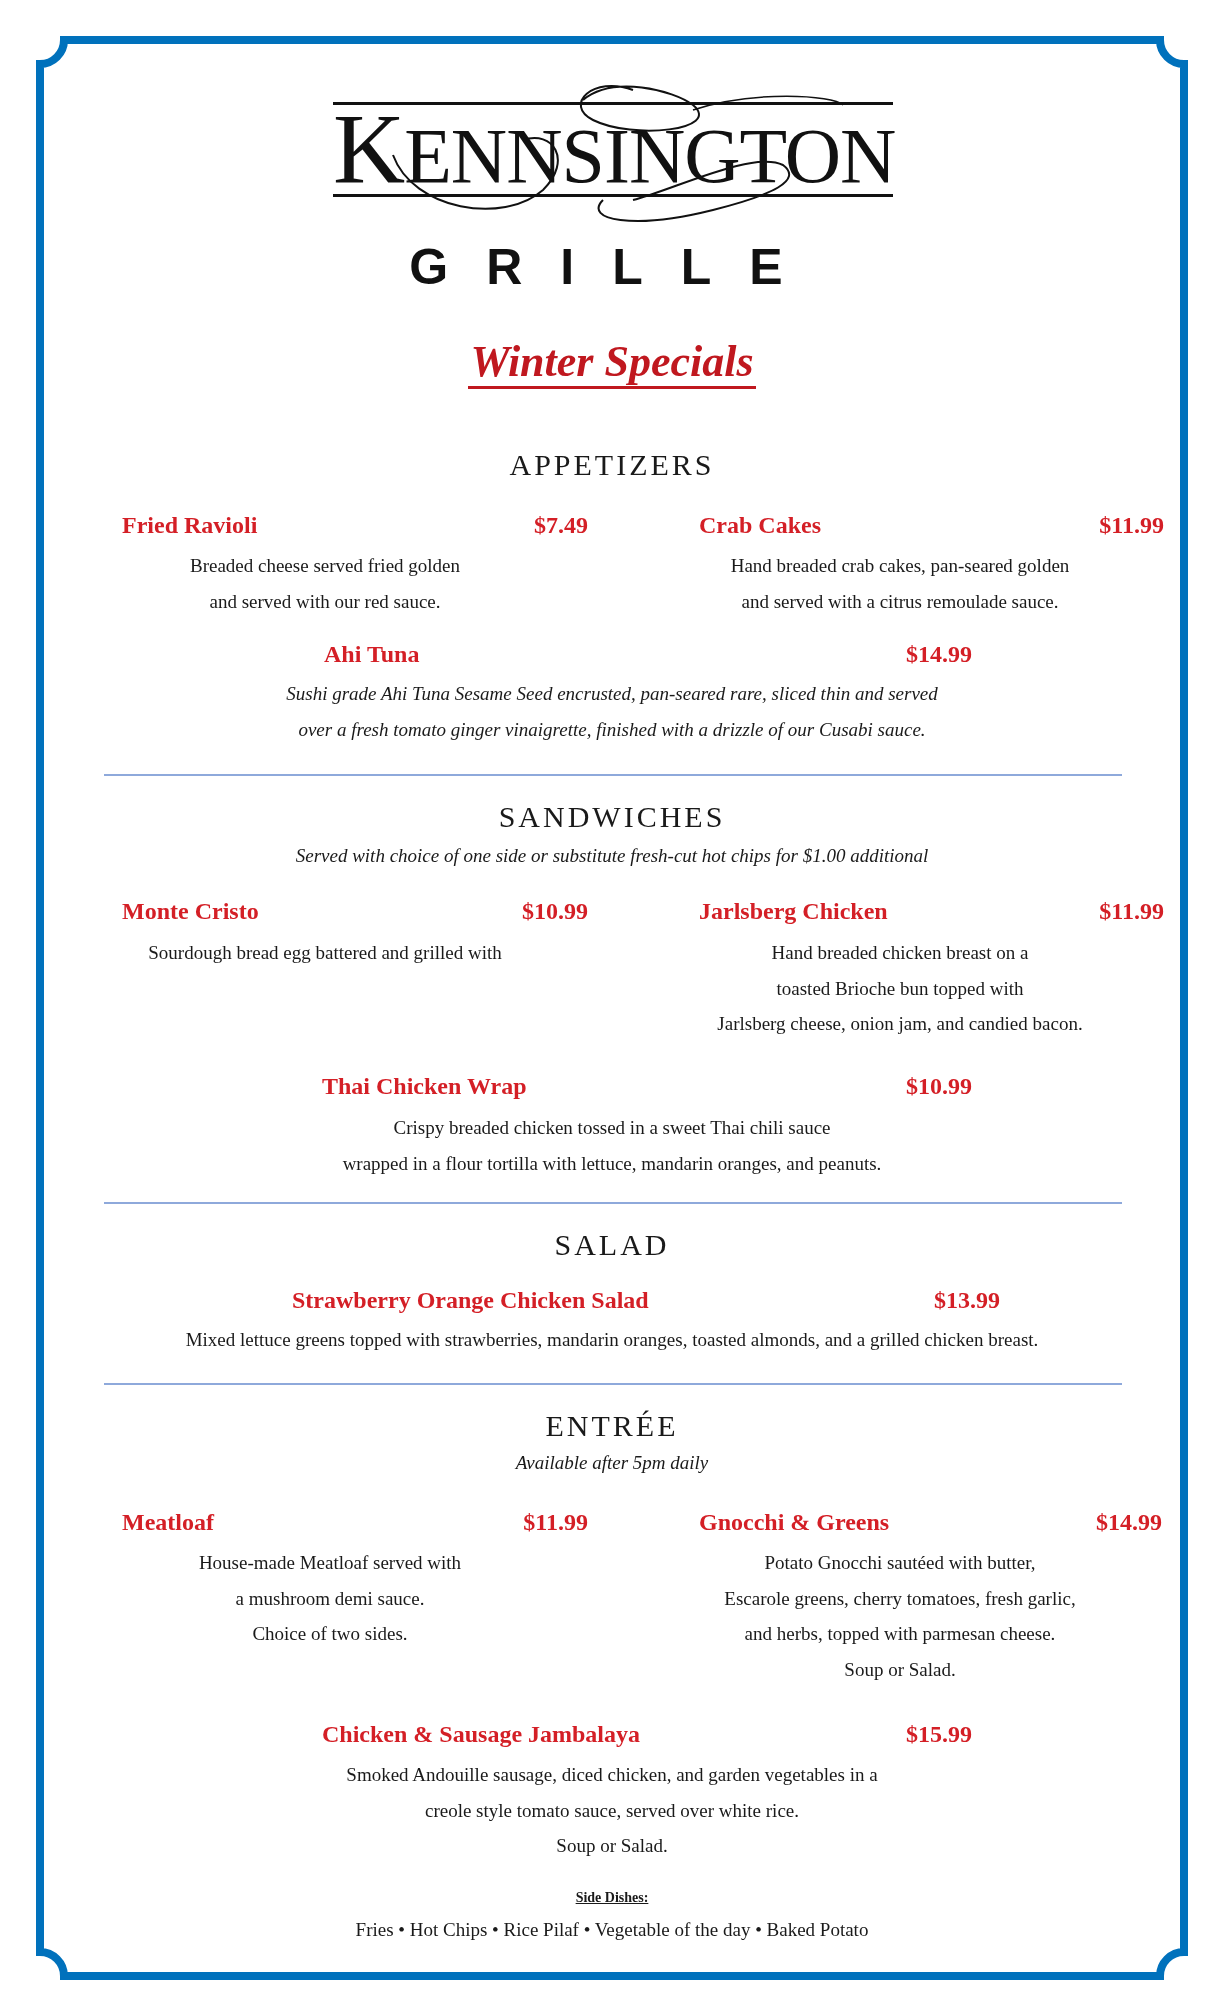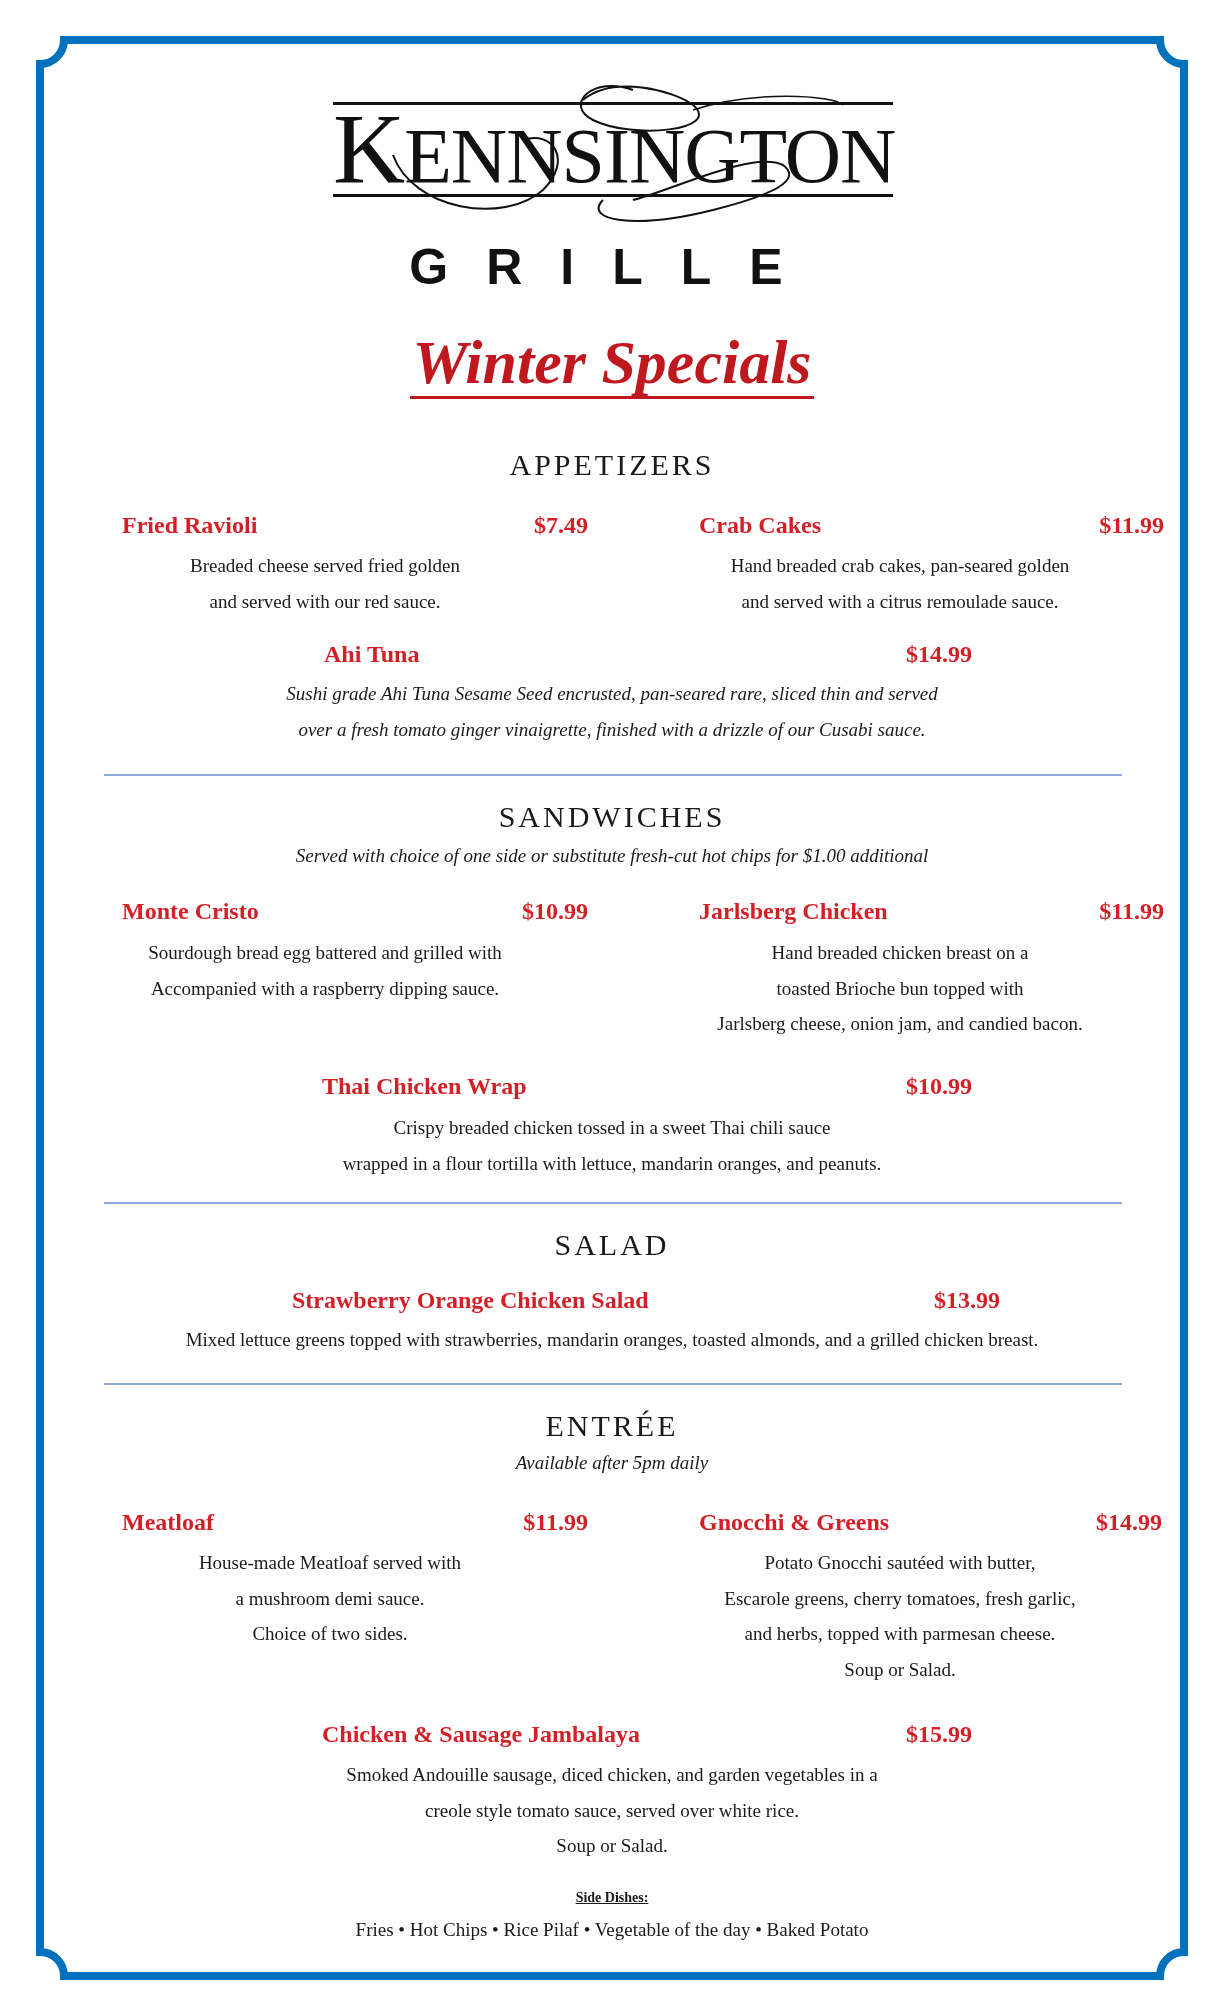--- a/index.html
+++ b/index.html
@@ -12,21 +12,21 @@
   
   .logo-line { position:absolute; height:3px; background:#111; }
   .logo-word { position:absolute; left:333px; width:560px; top:104px; height:90px;
                text-align:center; font-family:"Liberation Serif",serif; font-size:78px;
                line-height:90px; letter-spacing:-1px; color:#111; }
   .logo-word .big { font-size:100px; }
   .logo-grille { position:absolute; left:400px; width:430px; top:238px; text-align:center;
                  font-family:"Liberation Sans","DejaVu Sans",sans-serif; font-weight:bold;
                  font-size:50px; letter-spacing:38px; color:#111; }
 
-  .title { font-style:italic; font-weight:bold; color:#c0181f; font-size:62px; line-height:80px; }
+  .title { font-style:italic; font-weight:bold; color:#c0181f; font-size:44px; line-height:80px; }
   .title span { border-bottom:3px solid #c0181f; padding:0 2px; }
 
   .section { font-size:30px; letter-spacing:3px; color:#1a1a1a; line-height:34px; }
   .subnote { font-style:italic; font-size:19px; color:#1a1a1a; line-height:24px; }
 
   .item-name, .item-price { position:absolute; color:#d41f26; font-weight:bold;
                             font-size:24px; line-height:40px; white-space:nowrap;margin-left:32px; }
   .item-price { text-align:right; }
   .desc { position:absolute; text-align:center; font-size:19px; line-height:35.5px; color:#1a1a1a; }
 
@@ -91,21 +91,20 @@
 <div class="sep" style="top:774px;"></div>
 
 <div class="center section" style="top:800px;">SANDWICHES</div>
 <div class="center subnote" style="top:844px;">Served with choice of one side or substitute fresh-cut hot chips for $1.00 additional</div>
 
 <div>
   <div class="item-name" style="left:90px;top:891px;">Monte Cristo</div>
   <div class="item-price" style="left:400px;width:156px;top:891px;">$10.99</div>
   <div class="desc" style="left:70px;width:510px;top:935px;">
     <div>Sourdough bread egg battered and grilled with</div>
-    <div>Accompanied with a raspberry dipping sauce.</div>
   </div>
 </div>
 
 <div>
   <div class="item-name" style="left:667px;top:891px;">Jarlsberg Chicken</div>
   <div class="item-price" style="left:950px;width:182px;top:891px;">$11.99</div>
   <div class="desc" style="left:650px;width:500px;top:935px;">
     <div>Hand breaded chicken breast on a</div>
     <div>toasted Brioche bun topped with</div>
     <div>Jarlsberg cheese, onion jam, and candied bacon.</div>

